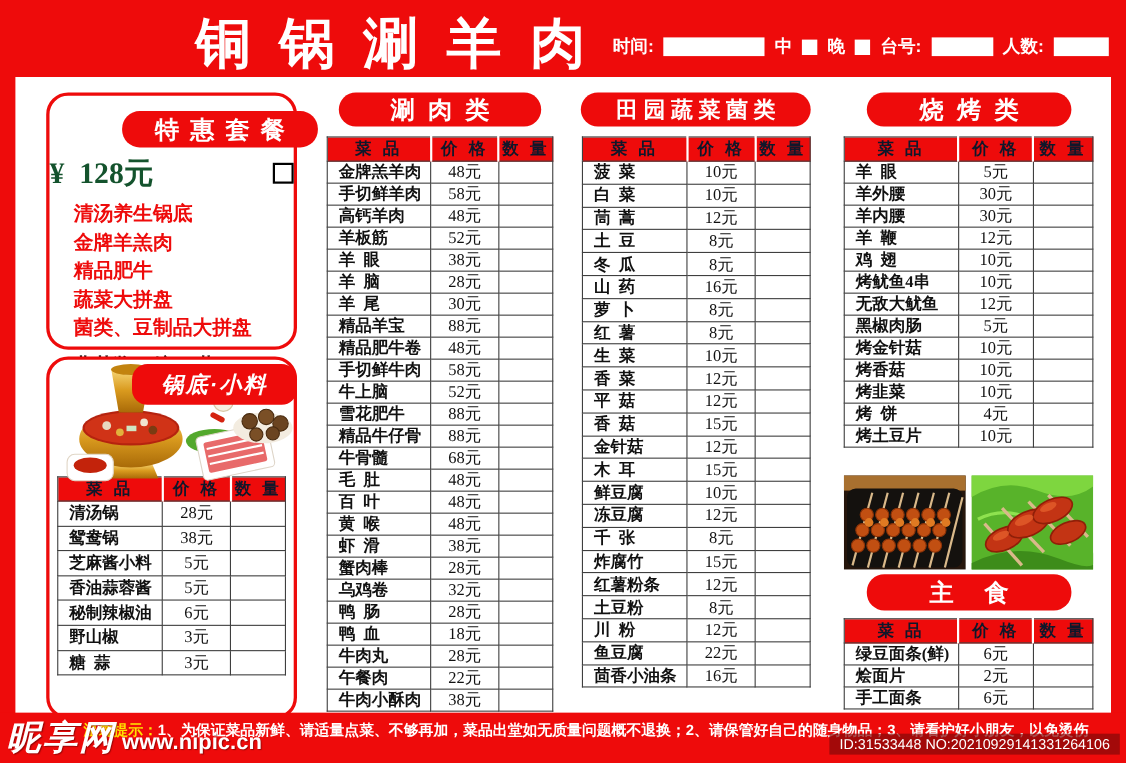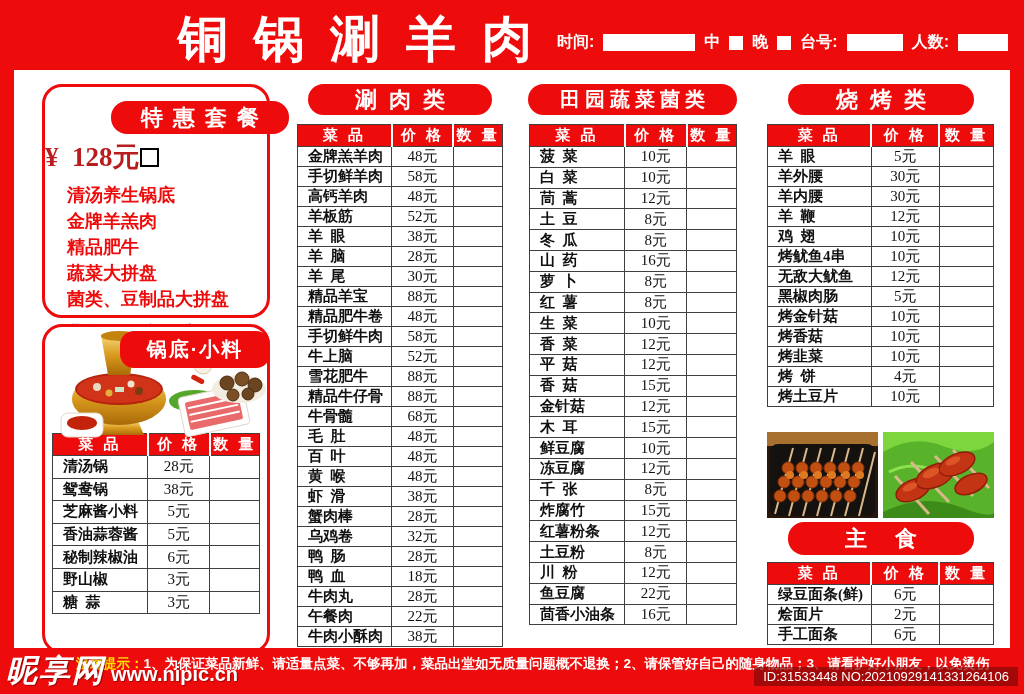--- a/index.html
+++ b/index.html
@@ -32,54 +32,54 @@
   .w-people{width:50px;}
   .sq{display:inline-block;width:14px;height:14px;background:#fff;}
   
   .content{position:absolute;left:14px;top:70px;width:996px;height:578px;background:#fff;}
   
   .pill{
     position:absolute;background:var(--accent);color:#fff;font-weight:bold;
     display:flex;align-items:center;justify-content:center;border-radius:16px;white-space:nowrap;
   }
   .pill-combo{left:66px;top:14px;width:178px;height:33px;font-size:22px;letter-spacing:10px;padding-left:10px;}
-  .pill-pot{right:-3px;top:4px;width:150px;height:37px;font-size:20px;letter-spacing:2px;border-radius:14px;z-index:3;}
+  .pill-pot{right:-3px;top:4px;width:150px;height:37px;font-size:20px;letter-spacing:2px;border-radius:14px;z-index:3;font-style:italic;}
   .pill-meat{left:294px;top:14px;width:184px;height:31px;font-size:22px;letter-spacing:12px;padding-left:12px;}
   .pill-veg{left:514px;top:14px;width:209px;height:31px;font-size:20px;letter-spacing:5px;padding-left:5px;}
   .pill-bbq{left:774px;top:14px;width:186px;height:31px;font-size:22px;letter-spacing:12px;padding-left:12px;}
   .pill-staple{left:774px;top:452px;width:186px;height:33px;font-size:22px;letter-spacing:28px;padding-left:28px;}
   
   .combo-box{
     position:absolute;left:28px;top:14px;width:228px;height:234px;
     border:3px solid var(--accent);border-radius:20px;background:#fff;
   }
   .combo-price-row{
-    margin-top:52px;display:flex;justify-content:flex-start;align-items:center;gap:0;
-    font-family:"Liberation Serif",serif;font-size:27px;color:#b91c1c;font-weight:bold;
+    margin-top:52px;display:flex;justify-content:space-between;align-items:center;gap:0;
+    font-family:"Liberation Serif",serif;font-size:27px;color:#14532d;font-weight:bold;
   }
   .combo-check{display:inline-block;width:19px;height:19px;border:2px solid #000;background:#fff;}
   .combo-list{margin:8px 0 0 22px;}
   .combo-line-red,.combo-line-black{
     font-size:18px;font-weight:bold;line-height:26px;white-space:pre;
     font-family:Liberation Mono, monospace;
   }
   .combo-line-red{color:var(--accent);}
   .combo-line-black{color:#111;}
   
   .pot-box{
     position:absolute;left:28px;top:254px;width:228px;height:330px;
     border:3px solid var(--accent);border-radius:20px;background:#fff;
   }
   .pot-illustration{position:absolute;left:0;top:0;width:222px;height:112px;z-index:1;}
   .pot-table-wrap{position:absolute;left:7px;top:106px;width:208px;}
   
   table.menu-table{border-collapse:collapse;width:100%;border:1px solid var(--border);background:#fff;
     font-family:"Liberation Serif",serif;}
   table.menu-table th{
-    background:var(--accent);color:#ffffff;font-weight:bold;font-size:15px;letter-spacing:3px;
+    background:var(--accent);color:#0f172a;font-weight:bold;font-size:15px;letter-spacing:3px;
     height:22px;border-left:2px solid #fff;font-family:"Liberation Sans",sans-serif;
   }
   table.menu-table th:first-child{border-left:none;}
   table.menu-table td{border:1px solid var(--border);color:#111;font-size:15px;}
   td.c-dish{text-align:left;padding-left:10px;font-weight:bold;white-space:pre;width:46%;}
   td.c-price{text-align:center;width:30%;}
   td.c-qty{width:24%;}
   .t-meat td{height:19.2px;font-size:14.5px;}
   .t-veg td{height:20.8px;}
   .t-bbq td{height:19.4px;}

